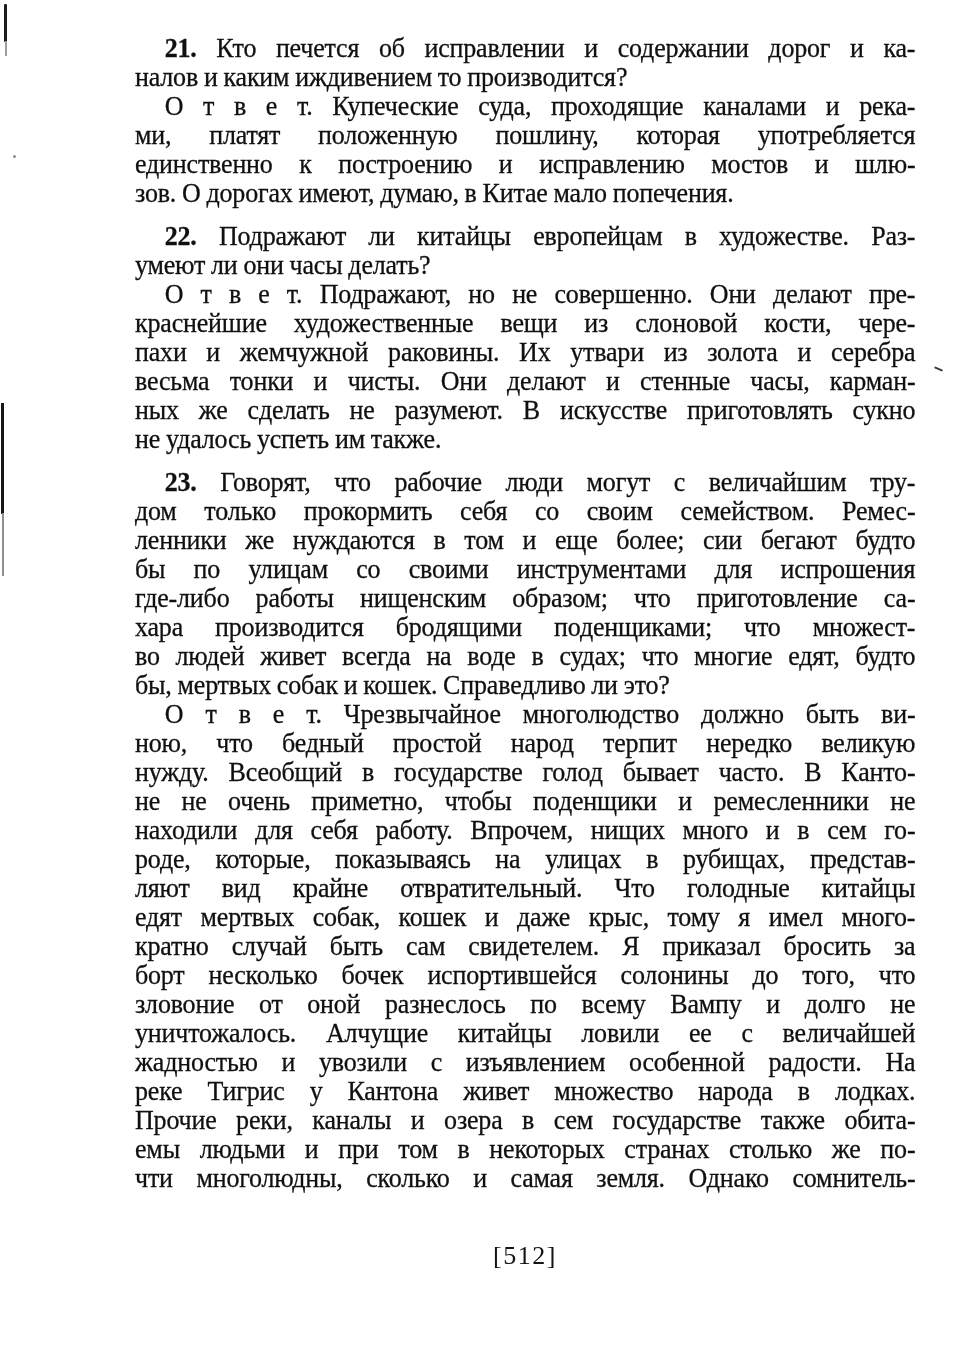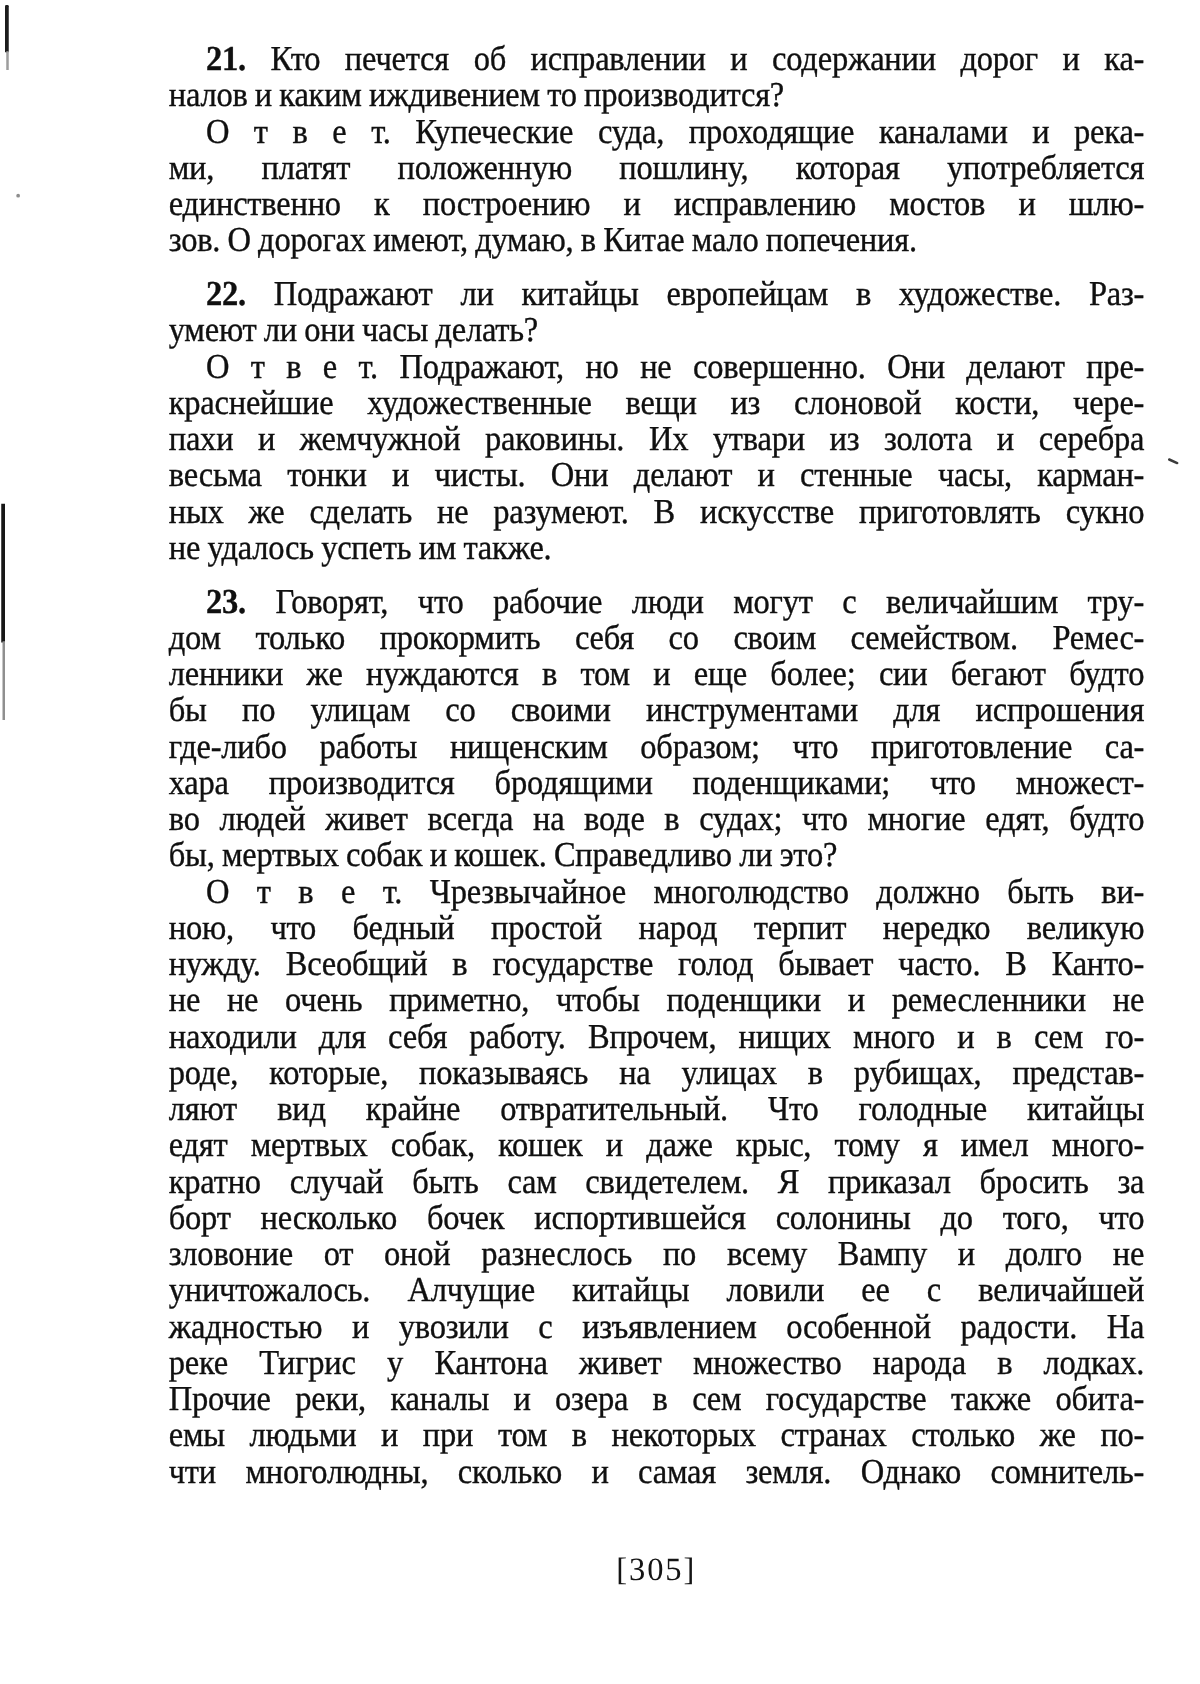--- a/index.html
+++ b/index.html
@@ -125,13 +125,13 @@
     <div class="ln jst">уничтожалось. Алчущие китайцы ловили ее с величайшей</div>
     <div class="ln jst">жадностью и увозили с изъявлением особенной радости. На</div>
     <div class="ln jst">реке Тигрис у Кантона живет множество народа в лодках.</div>
     <div class="ln jst">Прочие реки, каналы и озера в сем государстве также обита-</div>
     <div class="ln jst">емы людьми и при том в некоторых странах столько же по-</div>
     <div class="ln jst">чти многолюдны, сколько и самая земля. Однако сомнитель-</div>
   </section>
 
 </main>
 
-<div class="footer">[305]</div>
+<div class="footer">[512]</div>
 
 </body></html>

